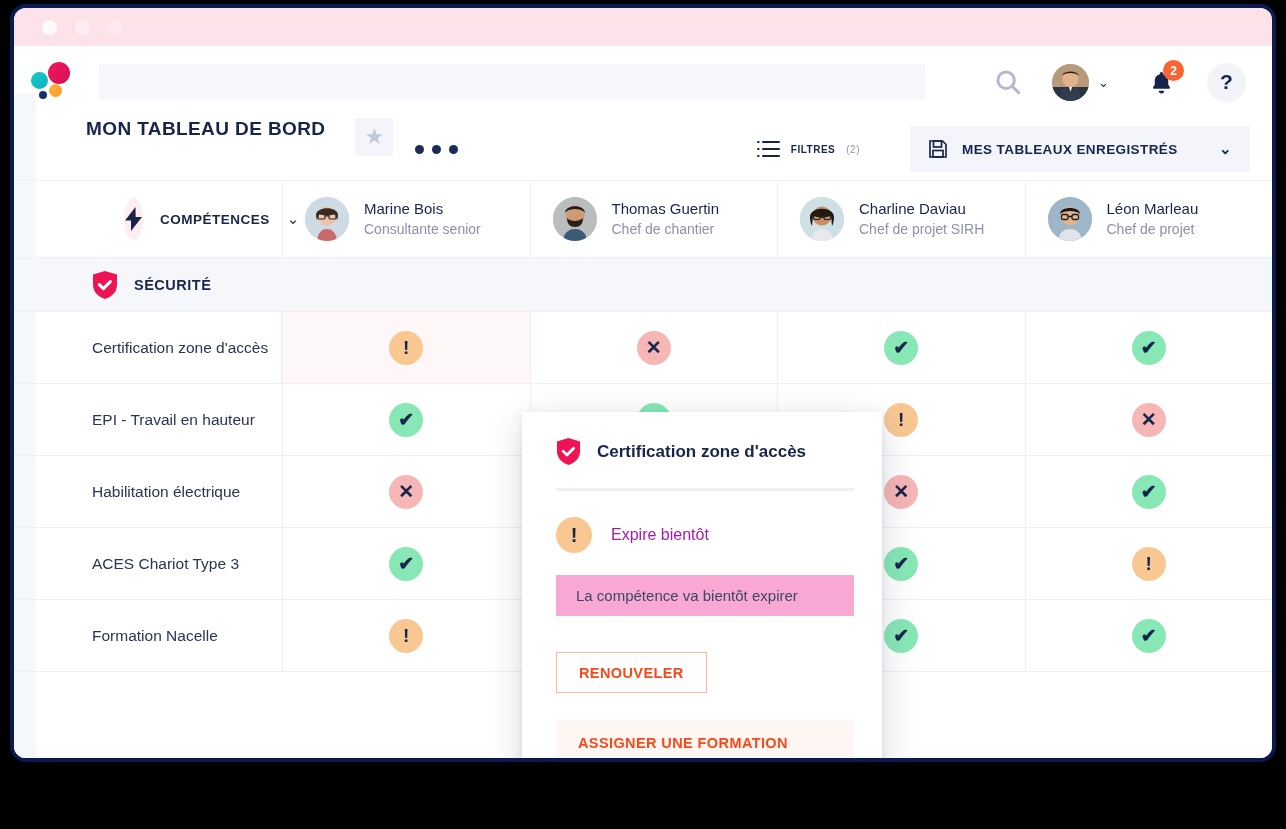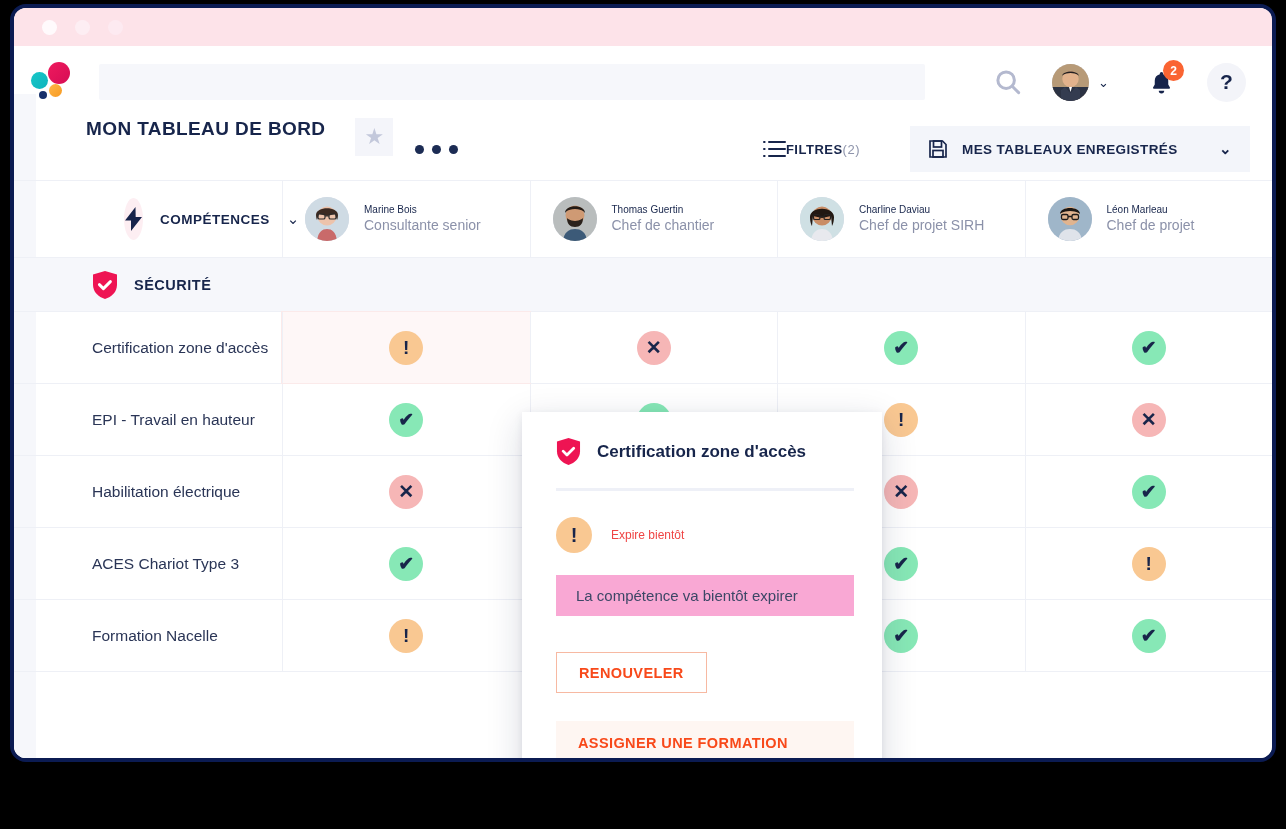--- a/index.html
+++ b/index.html
@@ -114,22 +114,22 @@
     width: 38px; height: 38px; margin-left: 30px;
     background: #f4f5fa;
     display: flex; align-items: center; justify-content: center;
     color: #c3c8db; font-size: 22px;
   }
   #dots-btn { margin-left: 22px; display: flex; gap: 8px; align-items:center; }
   #dots-btn i { width: 9px; height: 9px; border-radius: 50%; background: #1c2c54; display:block; }
 
   .head-right { margin-left: auto; display: flex; align-items: center; }
   #filters {
-    display: flex; align-items: center; 
-    color: #17254b; font-size: 13px; font-weight: bold; letter-spacing: .5px;
+    display: flex; align-items: center; gap: 11px;
+    color: #17254b; font-size: 10px; font-weight: bold; letter-spacing: .5px;
   }
   #filters .cnt { color: #8e94ab; font-weight: normal; }
   #saved {
     margin-left: 50px;
     width: 340px; height: 46px;
     background: #f3f5fa;
     display: flex; align-items: center; gap: 14px;
     padding: 0 18px;
     color: #17254b; font-size: 13.5px; font-weight: bold; letter-spacing: .4px;
   }
@@ -163,21 +163,21 @@
 
   .person {
     display: flex; align-items: center; gap: 15px;
     padding-left: 22px;
   }
   .person .pav {
     width: 44px; height: 44px; border-radius: 50%;
     flex: 0 0 auto; overflow: hidden;
     background: #d6dae6; position: relative;
   }
-  .person .pname { font-size: 10px; color: #17254b; line-height: 1.35; }
+  .person .pname { font-size: 15px; color: #17254b; line-height: 1.35; }
   .person .prole { font-size: 14px; color: #8b91a9; line-height: 1.35; }
 
   
   .grouprow {
     height: 54px; background: #f6f7fb;
     display: flex; align-items: center; gap: 16px;
     padding-left: 78px;
     border-bottom: 1px solid #eef0f6;
   }
   .grouprow .gname {
@@ -217,21 +217,21 @@
     z-index: 40;
     padding: 26px 28px 0 34px;
   }
   #popup .ptitle {
     display: flex; align-items: center; gap: 16px;
     font-size: 17px; font-weight: bold; color: #17254b;
   }
   #popup .pdiv { height: 3px; background: #eef0f7; margin: 23px 0 26px 0; }
   #popup .pstatus { display: flex; align-items: center; gap: 19px; }
   #popup .pstatus .st { width: 36px; height: 36px; font-size: 20px; }
-  #popup .pstatus .slabel { font-size: 12px; color: #ef4444; }
+  #popup .pstatus .slabel { font-size: 16px; color: #a21caf; }
   #popup .pmsg {
     margin-top: 22px; height: 41px;
     background: #f9a8d4;
     display: flex; align-items: center;
     padding-left: 20px;
     font-size: 15px; color: #3c4766;
   }
   #popup .btn-outline {
     margin-top: 36px;
     display: inline-flex; align-items: center; justify-content: center;

